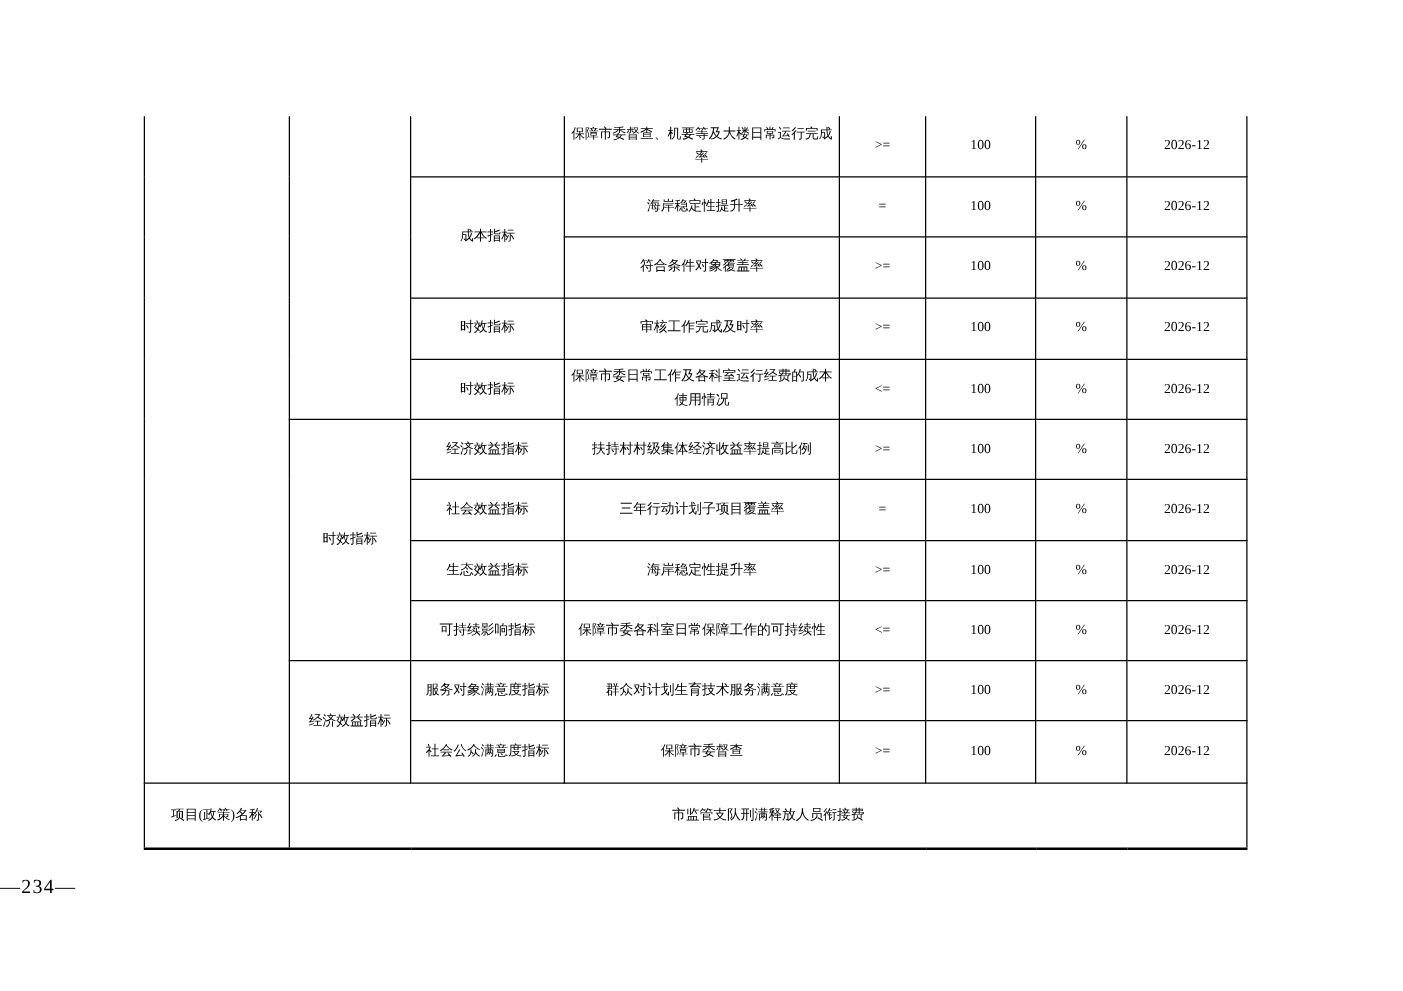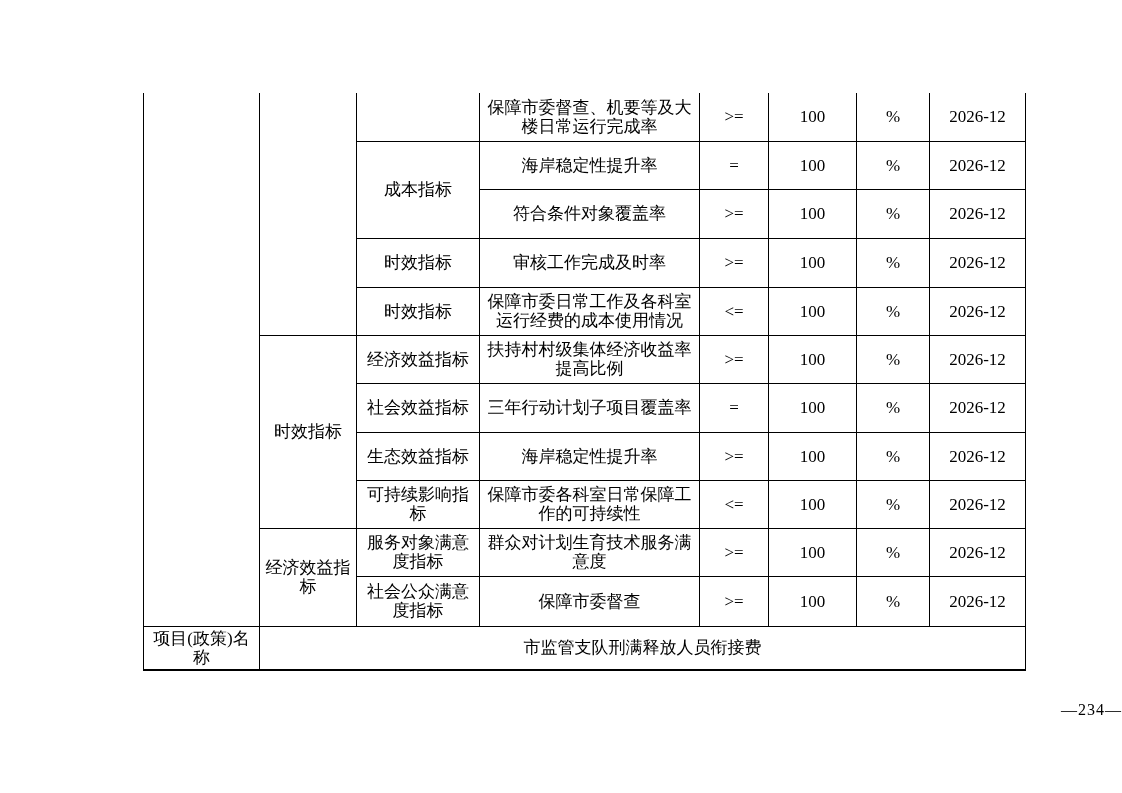--- a/index.html
+++ b/index.html
@@ -8,44 +8,44 @@
     position: relative;
     width: 1122px;
     height: 793px;
     background: #ffffff;
     font-family: "Liberation Serif", "DejaVu Serif", serif;
     color: #000000;
     overflow: hidden;
   }
   table.perf {
     position: absolute;
-    left: 143px;
+    left: 115px;
     top: 93px;
     width: 882px;
     border-collapse: collapse;
     table-layout: fixed;
-    font-size: 17px;
+    font-size: 11px;
   }
   table.perf td {
     border: 1px solid #000000;
     text-align: center;
     vertical-align: middle;
     padding: 2px 5px;
     line-height: 19px;
     word-break: break-all;
     overflow: hidden;
   }
   table.perf tr.first-row td { border-top: none; }
   table.perf tr.last-row td { border-bottom: 2px solid #000000; }
   .pageno {
     position: absolute;
     top: 701px;
     left: 0;
     width: 1122px;
-    text-align: right;
+    text-align: left;
     font-size: 16px;
     letter-spacing: 1px;
   }
 </style>
 </head>
 <body>
 
 <div class="page">
 
   <table class="perf">
@@ -156,21 +156,21 @@
 
     <tr style="height:50px">
       <td>社会公众满意度指标</td>
       <td>保障市委督查</td>
       <td>&gt;=</td>
       <td>100</td>
       <td>%</td>
       <td>2026-12</td>
     </tr>
 
-    <tr class="last-row" style="height:36px">
+    <tr class="last-row" style="height:53px">
       <td>项目(政策)名称</td>
       <td colspan="7">市监管支队刑满释放人员衔接费</td>
     </tr>
 
   </tbody>
     </table>
 
   <div class="pageno">—234—</div>
 
 </div>

